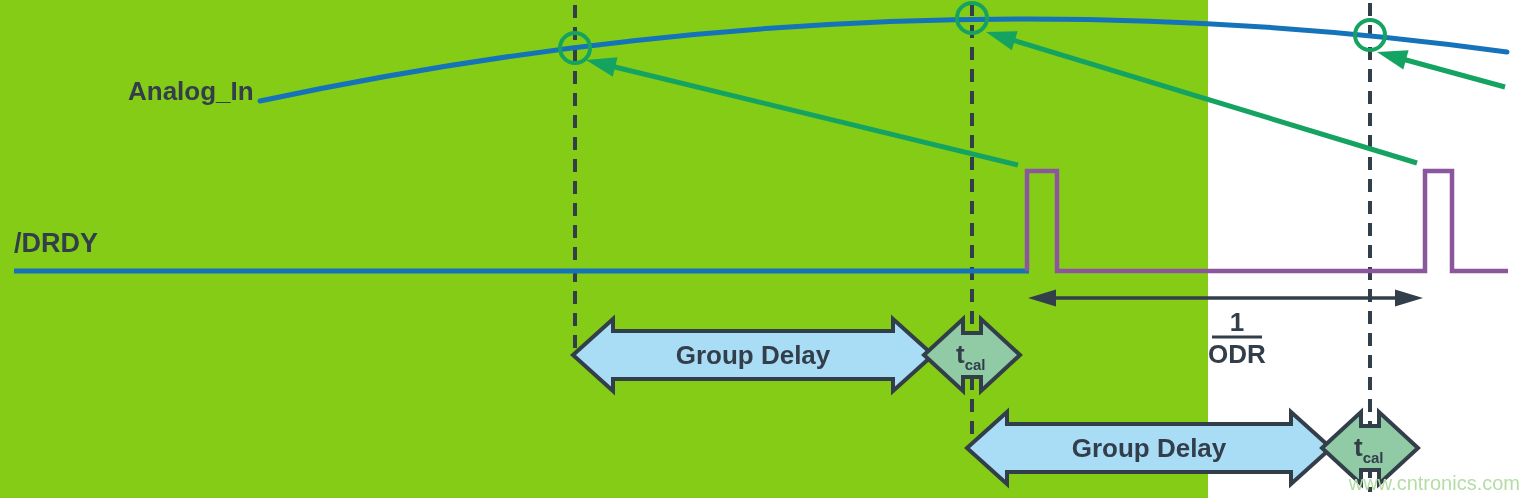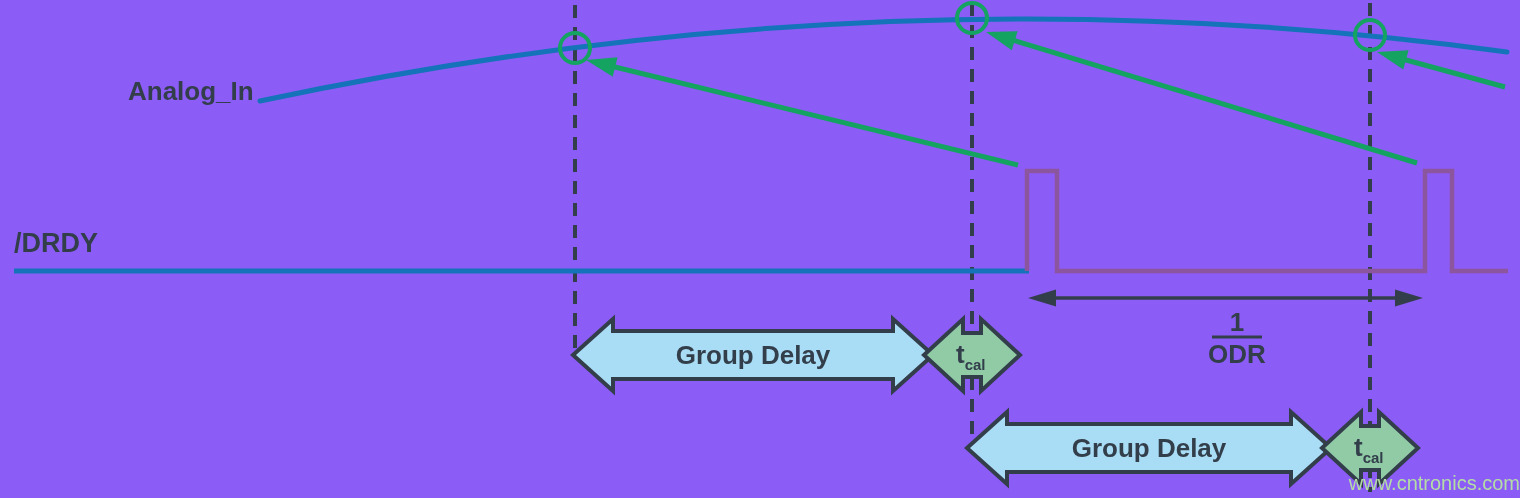--- a/index.html
+++ b/index.html
@@ -1,17 +1,17 @@
 <!DOCTYPE html>
 <html><head>
 <meta charset="utf-8">
 <style>
   html,body{margin:0;padding:0;background:#ffffff;}
   body{width:1523px;height:498px;overflow:hidden;font-family:"Liberation Sans",sans-serif;}
-  .stage{position:relative;width:1520px;height:498px;background:#8b5cf6;}
+  .stage{position:relative;width:1208px;height:498px;background:#84cc16;}
   svg{display:block;}
   text{font-family:"Liberation Sans",sans-serif;}
 </style>
 </head>
 <body>
 
 <div class="stage">
   <svg width="1523" height="498" viewBox="0 0 1523 498">
 
     <g id="gen-layer">

